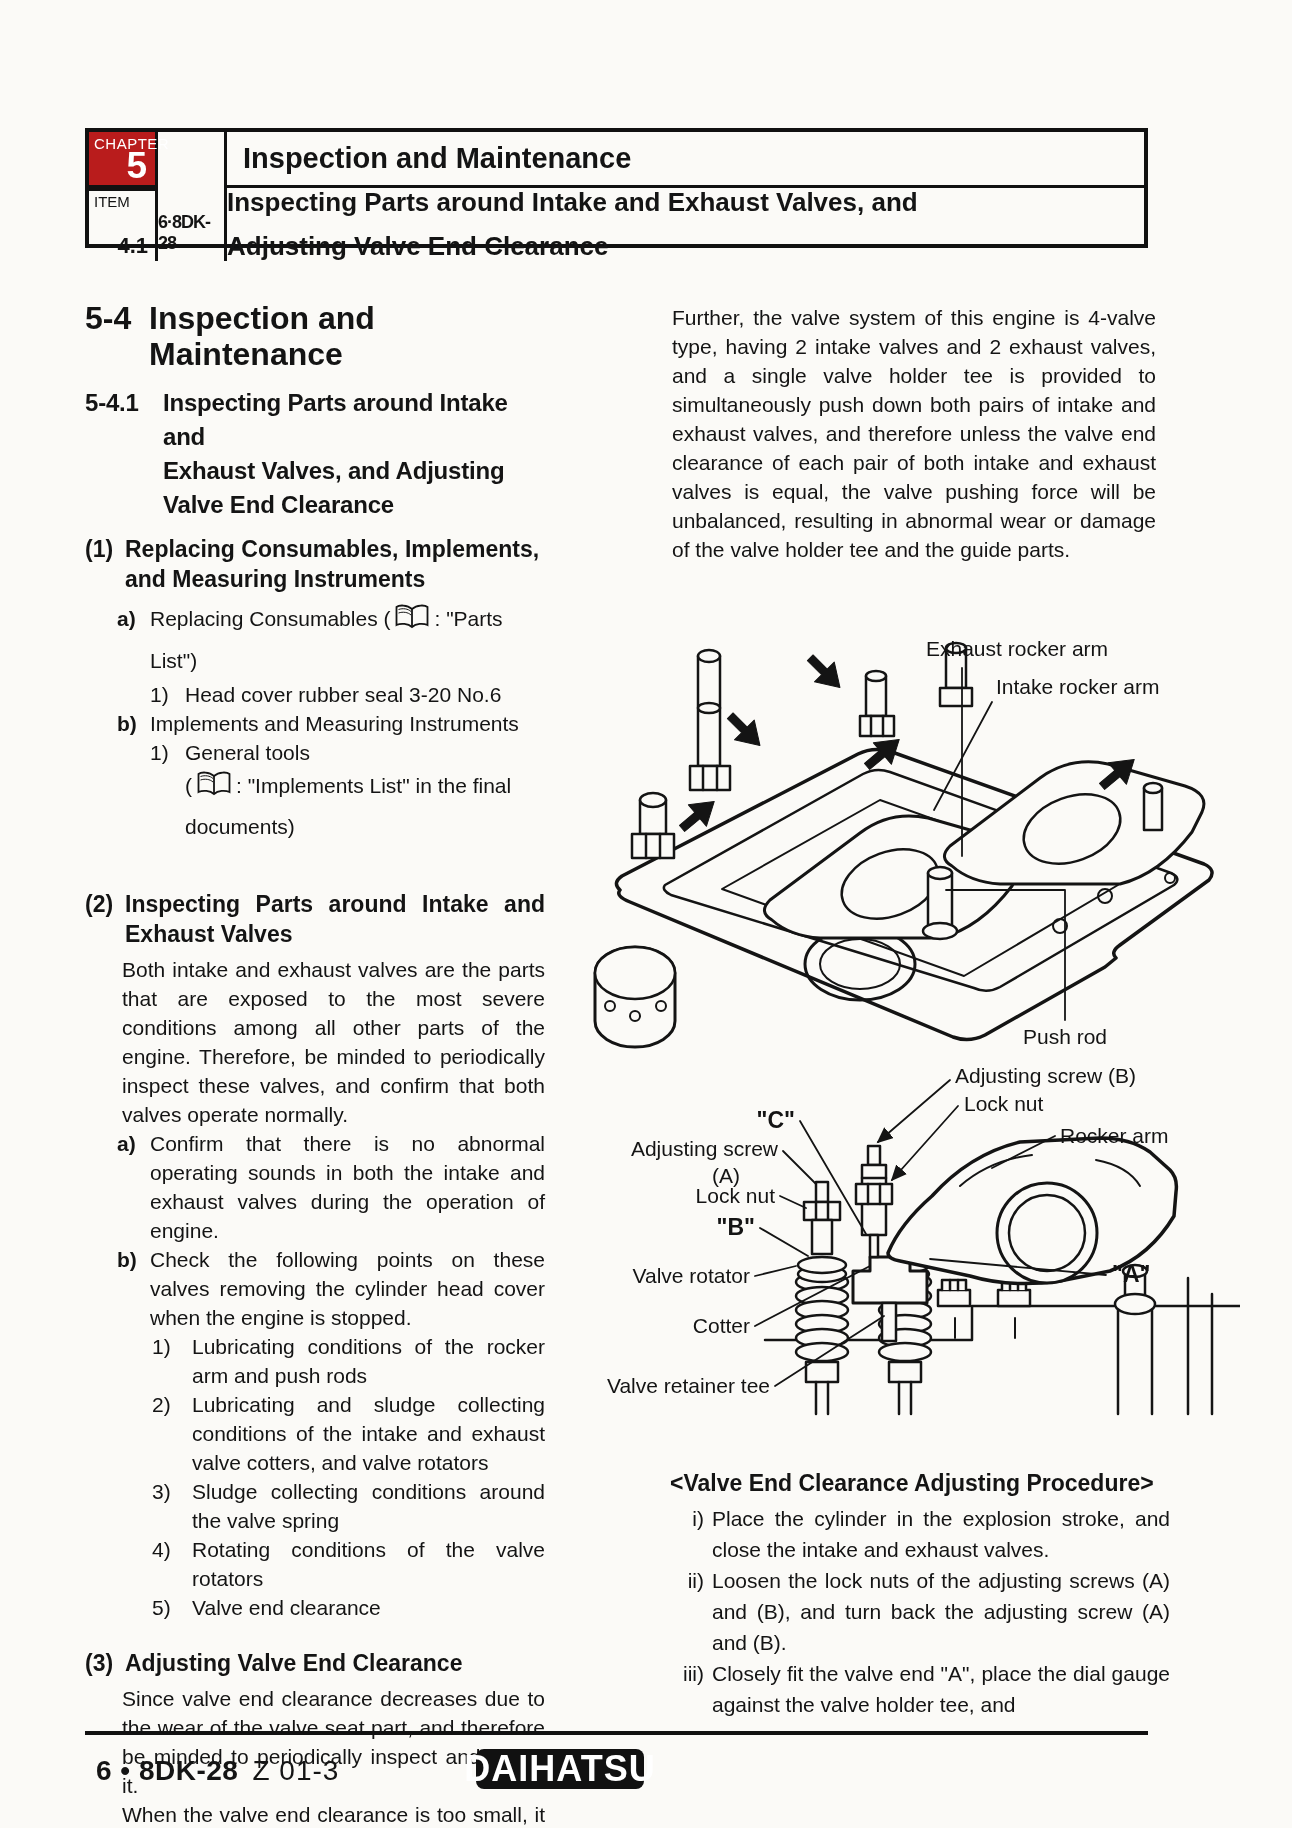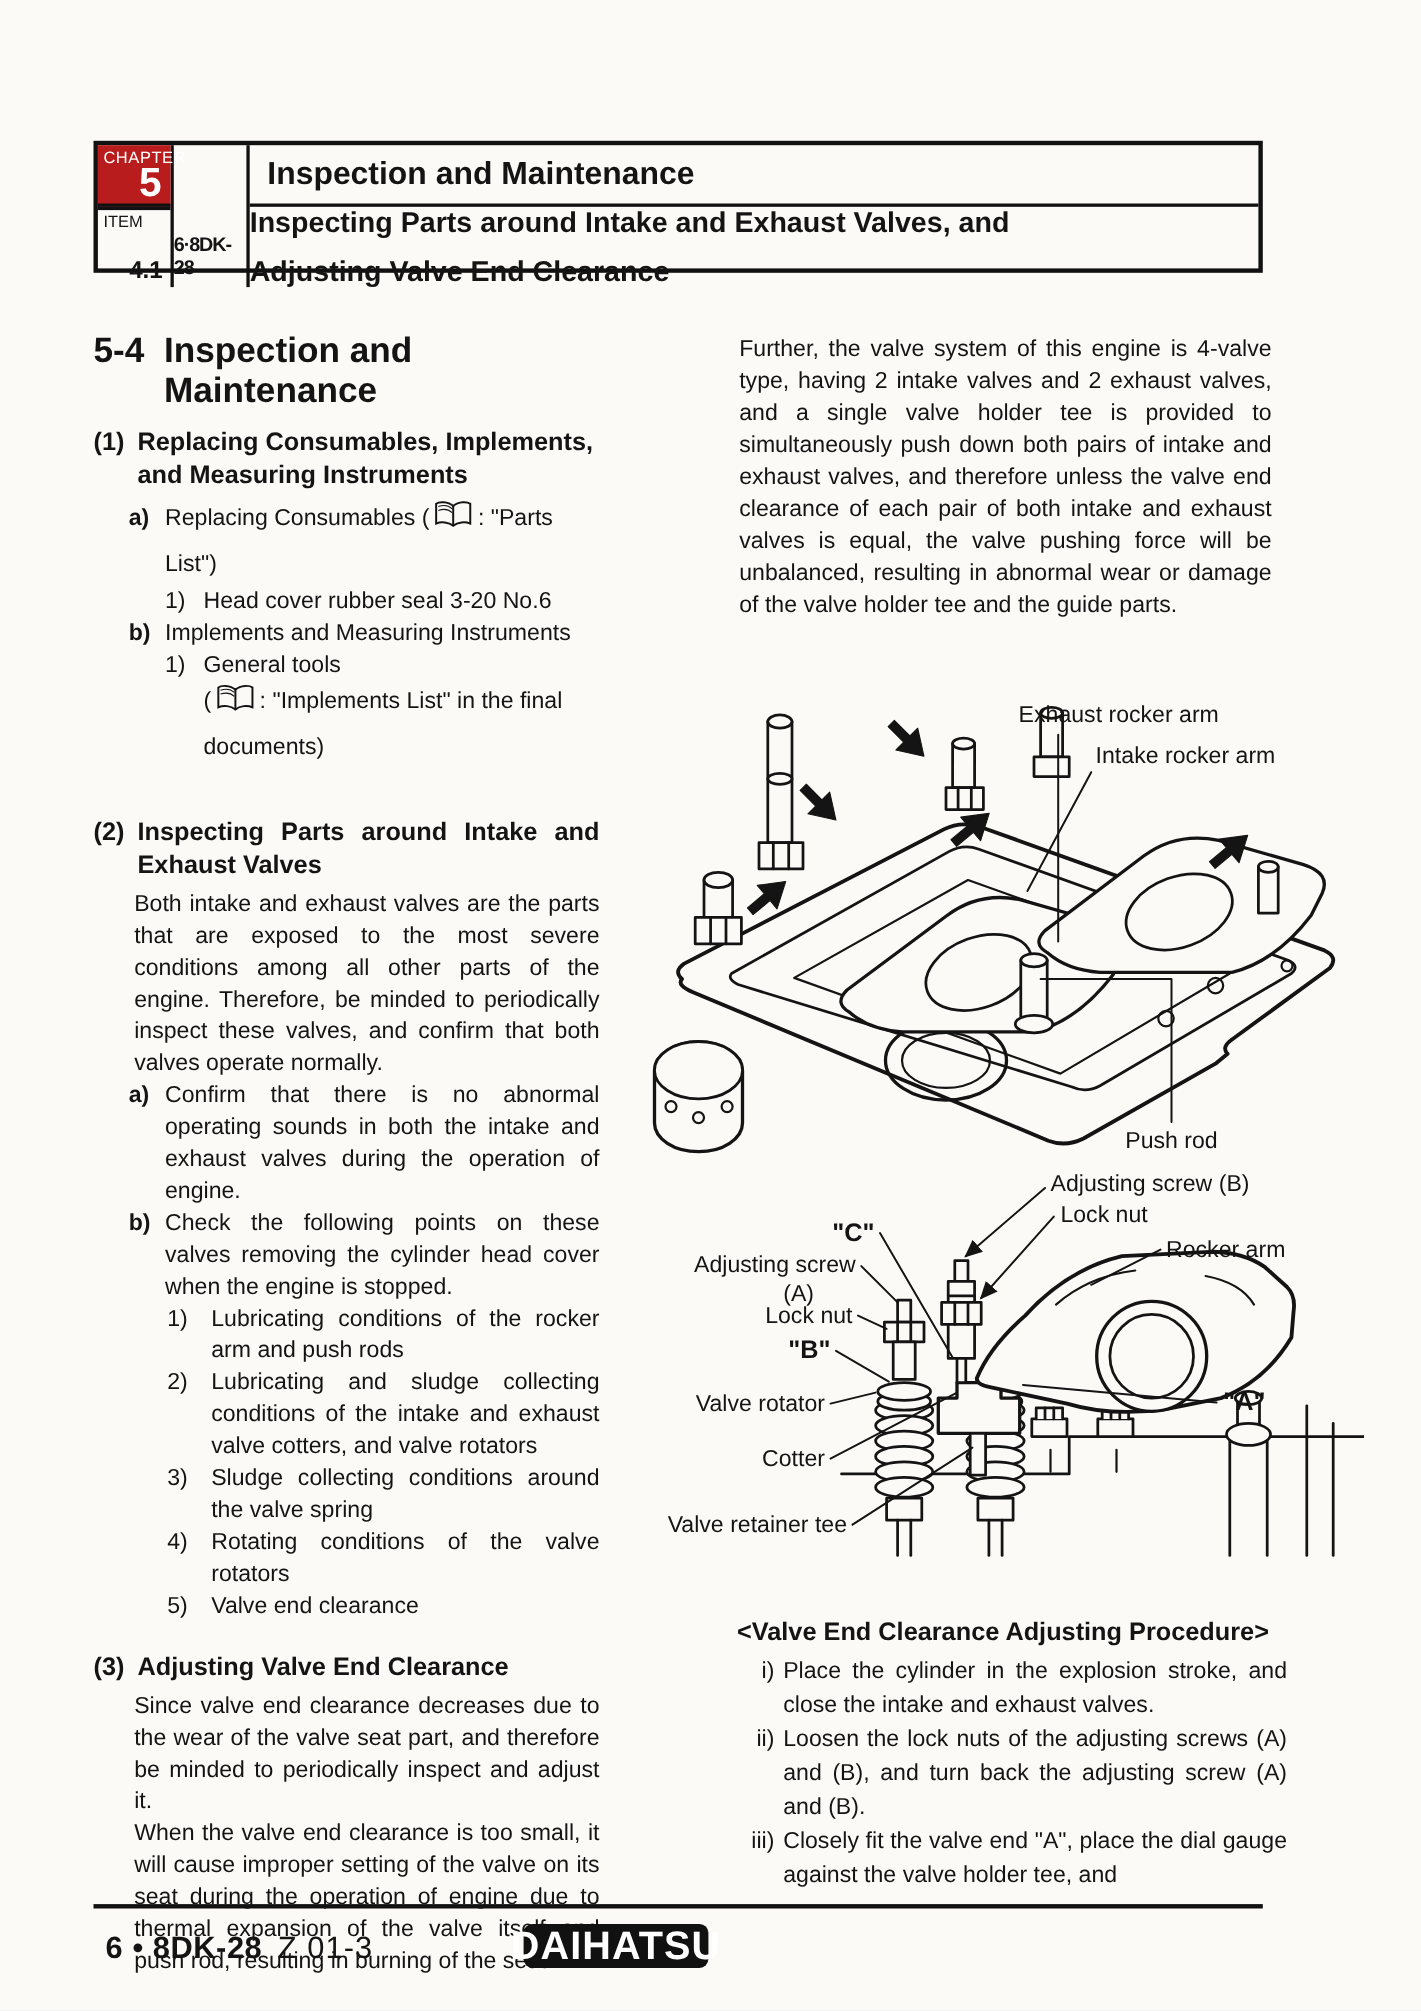--- a/index.html
+++ b/index.html
@@ -121,20 +121,28 @@
     </div>
   </div>
 
   <div class="col leftcol">
 
     <div class="h1row">
       <span class="m">5-4</span>
       <span>Inspection and Maintenance</span>
     </div>
 
+    <div class="h2row">
+      <span class="m">5-4.1</span>
+      <span>
+        <span style="display:block">Inspecting Parts around Intake and</span>
+        <span style="display:block">Exhaust Valves, and Adjusting</span>
+        <span style="display:block">Valve End Clearance</span>
+      </span>
+    </div>
 
     <div class="secrow">
       <span class="m">(1)</span>
       <span>Replacing Consumables, Implements, and Measuring Instruments</span>
     </div>
 
     <div class="row ind-a" style="line-height:38px">
       <span class="mk-a">a)</span>
       <span><span>Replacing Consumables (</span><span class="bookicon"><svg width="36" height="26" viewBox="0 0 36 26">
               <path d="M18,5 C13,0.5 5,1 2.5,3 L2.5,21 C7,19 14,19.5 18,23 C22,19.5 29,19 33.5,21 L33.5,3 C31,1 23,0.5 18,5 Z" fill="none" stroke="#141414" stroke-width="1.8"></path>

